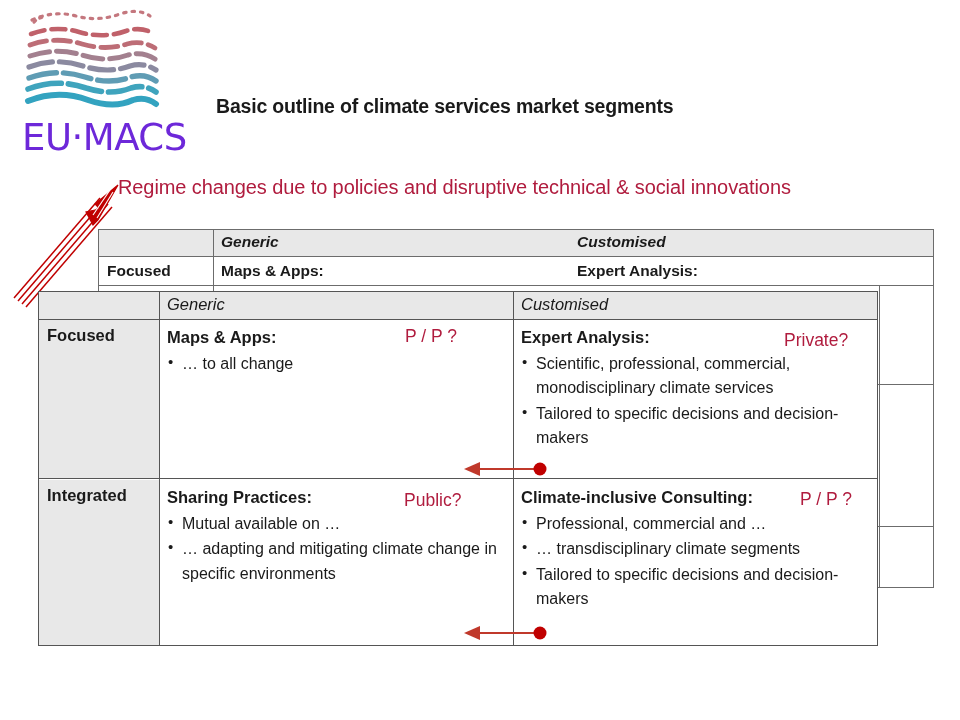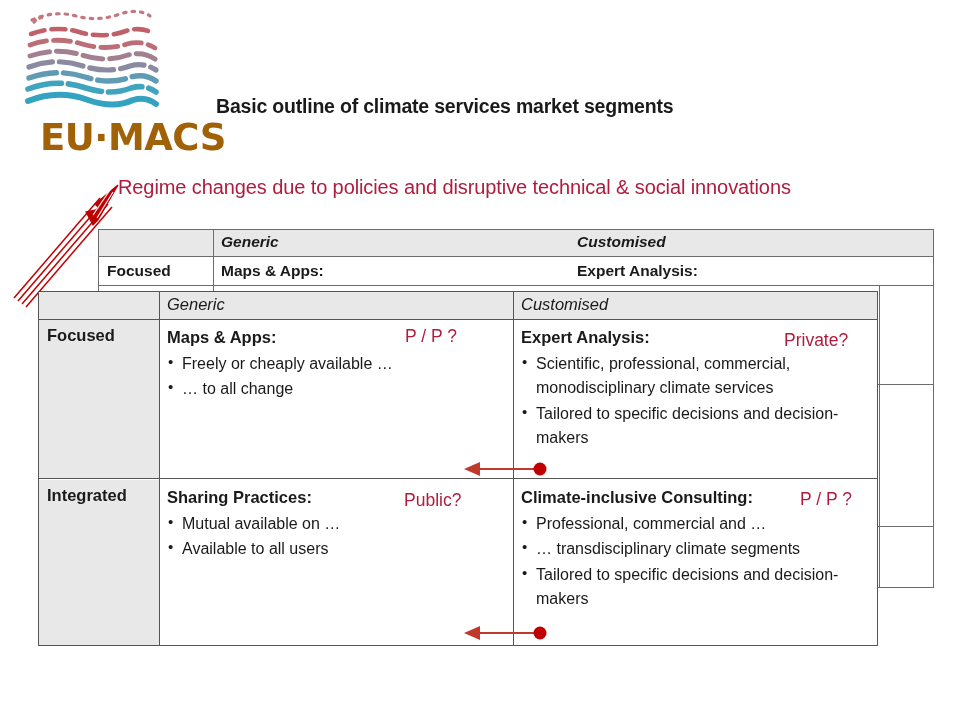--- a/index.html
+++ b/index.html
@@ -19,26 +19,26 @@
   
   #logo-area {
     position: absolute;
     left: 18px;
     top: 8px;
     width: 165px;
     height: 150px;
   }
   #logo-wordmark {
     position: absolute;
-    left: 22px;
+    left: 4px;
     top: 108px;
     font-size: 37px;
-    font-weight: bold;
+    font-weight: normal;
     letter-spacing: -0.5px;
-    color: #a16207;
+    color: #6d28d9;
     font-family: "DejaVu Sans", sans-serif;
   }
 
   
   #slide-title {
     position: absolute;
     left: 216px;
     top: 95px;
     font-size: 19.5px;
     font-weight: bold;
@@ -330,38 +330,37 @@
 
   <div class="col-head" id="ch-generic">Generic</div>
   <div class="col-head" id="ch-customised">Customised</div>
 
   <div class="row-head" id="rh-focused">Focused</div>
   <div class="row-head" id="rh-integrated">Integrated</div>
 
   <div class="cell" id="cell-tl">
     <div class="cell-title">Maps &amp; Apps:</div>
     <ul class="cell-list">
-      <li>Freely or cheaply available …</li>
       <li>… to all change</li>
     </ul>
   </div>
 
   <div class="cell" id="cell-tr">
     <div class="cell-title">Expert Analysis:</div>
     <ul class="cell-list">
       <li>Scientific, professional, commercial, monodisciplinary climate services</li>
       <li>Tailored to specific decisions and decision-makers</li>
     </ul>
   </div>
 
   <div class="cell" id="cell-bl">
     <div class="cell-title">Sharing Practices:</div>
     <ul class="cell-list">
       <li>Mutual available on …</li>
-      <li>Available to all users</li>
+      <li>… adapting and mitigating climate change in specific environments</li>
     </ul>
   </div>
 
   <div class="cell" id="cell-br">
     <div class="cell-title">Climate-inclusive Consulting:</div>
     <ul class="cell-list">
       <li>Professional, commercial and …</li>
       <li>… transdisciplinary climate segments</li>
       <li>Tailored to specific decisions and decision-makers</li>
     </ul>

